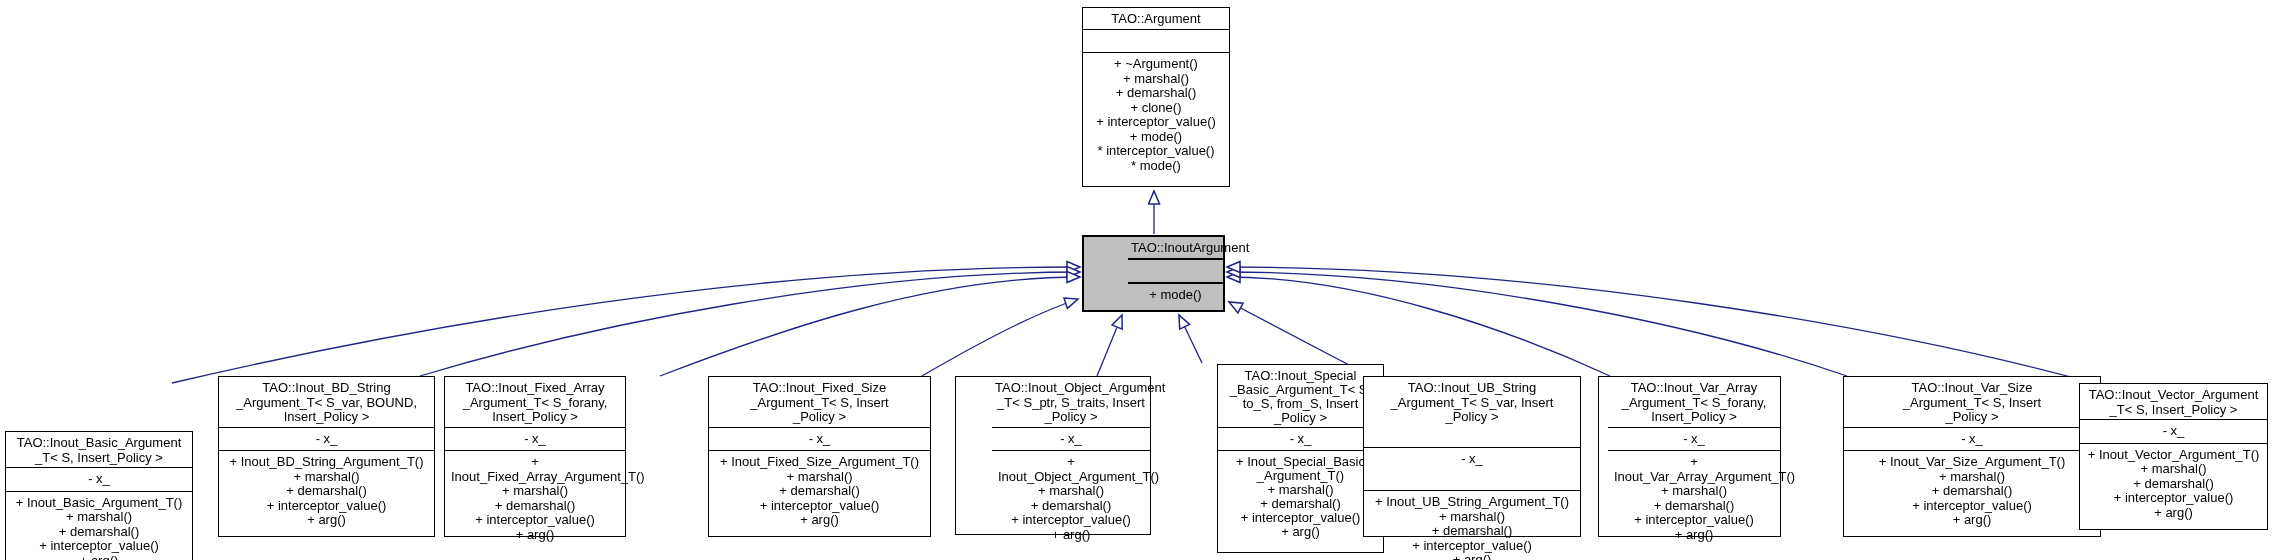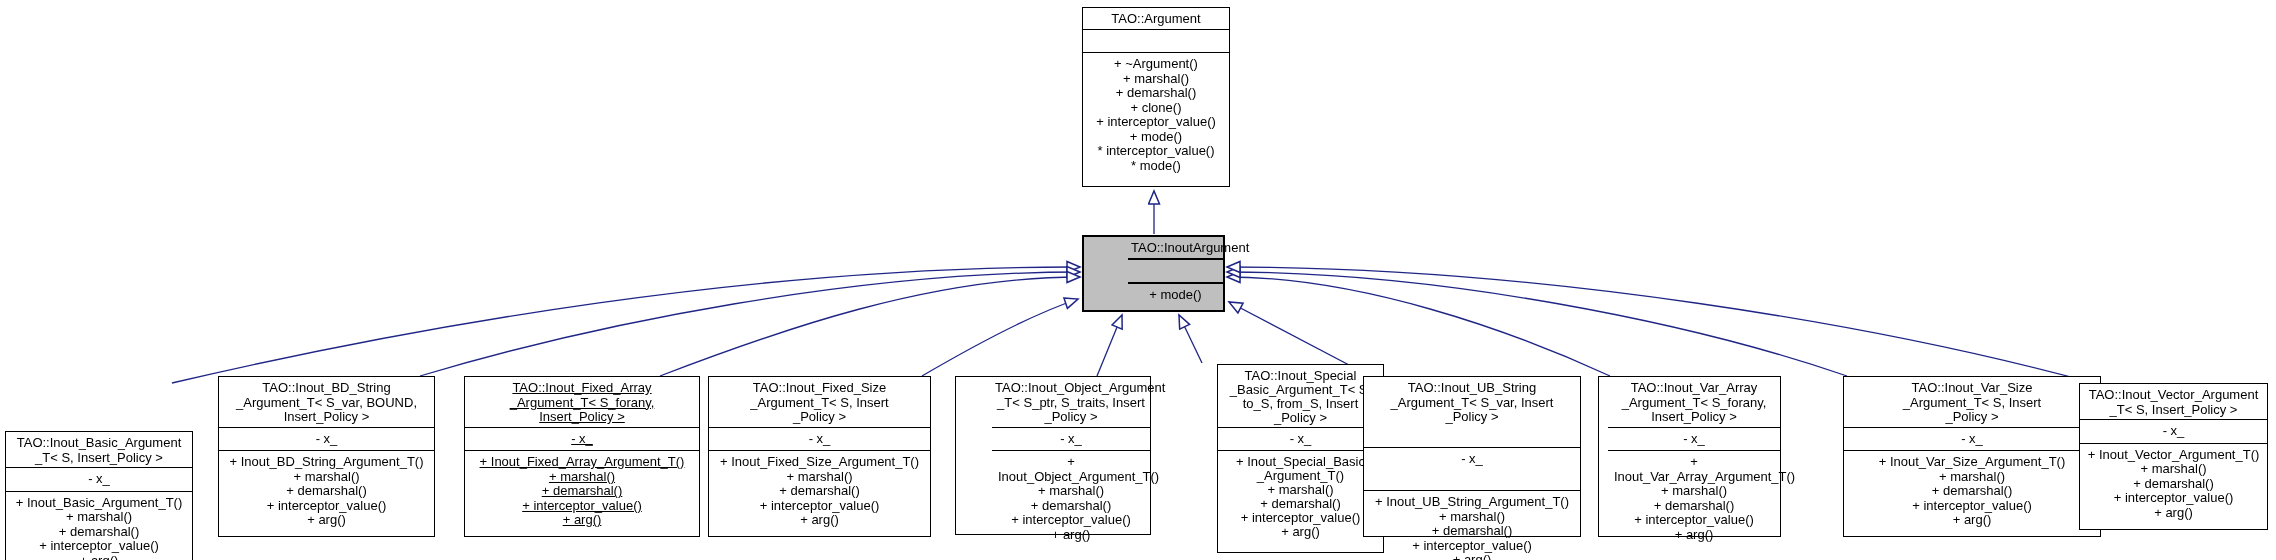--- a/index.html
+++ b/index.html
@@ -90,21 +90,21 @@
 _Argument_T&lt; S_var, BOUND,
 Insert_Policy &gt;</div>
     <div class="compartment attrs">- x_</div>
     <div class="compartment methods">+ Inout_BD_String_Argument_T()
 + marshal()
 + demarshal()
 + interceptor_value()
 + arg()</div>
   </div>
 
-  <div class="uml-box" style="left:464px;top:376px;width:236px;height:161px;text-decoration:underline;">
+  <div class="uml-box" style="left:444px;top:376px;width:182px;height:161px;">
     <div class="compartment title">TAO::Inout_Fixed_Array
 _Argument_T&lt; S_forany,
 Insert_Policy &gt;</div>
     <div class="compartment attrs">- x_</div>
     <div class="compartment methods">+ Inout_Fixed_Array_Argument_T()
 + marshal()
 + demarshal()
 + interceptor_value()
 + arg()</div>
   </div>

